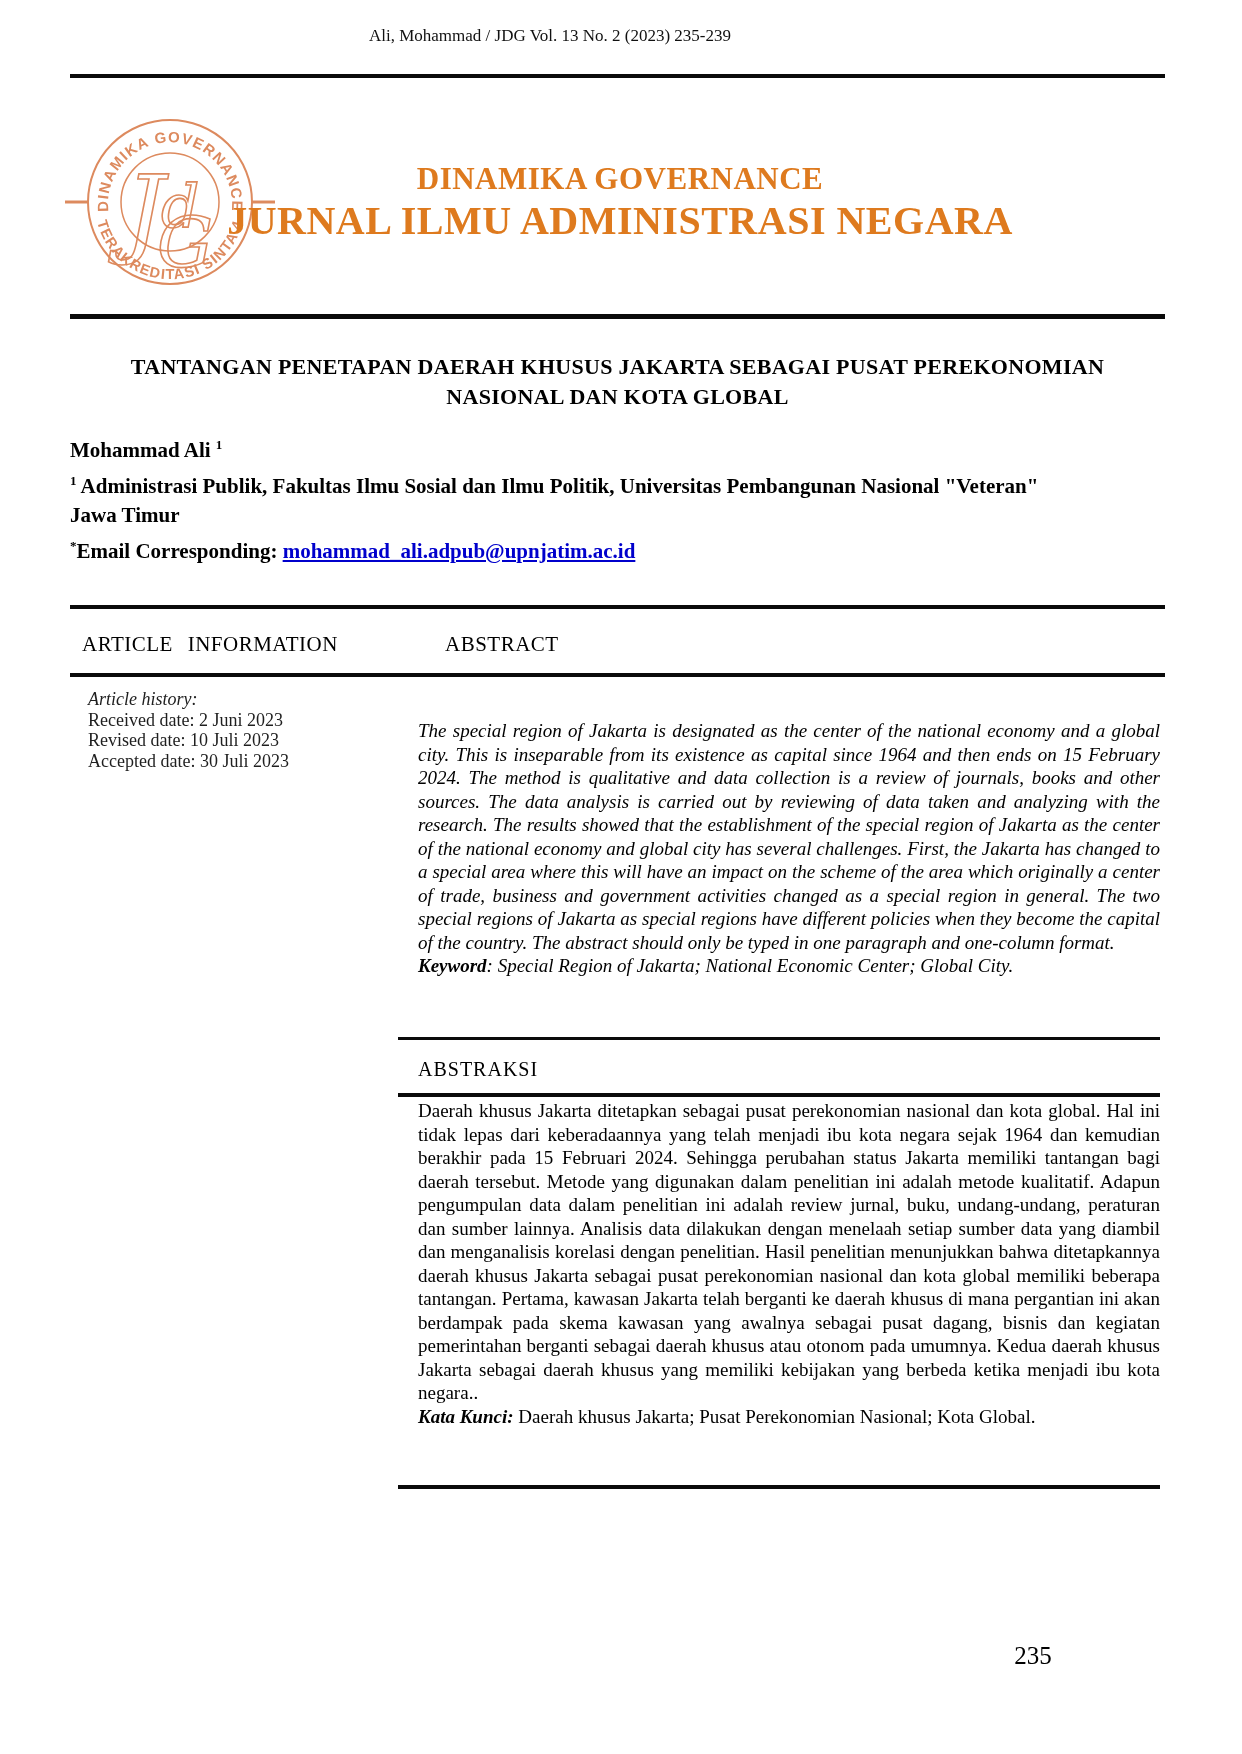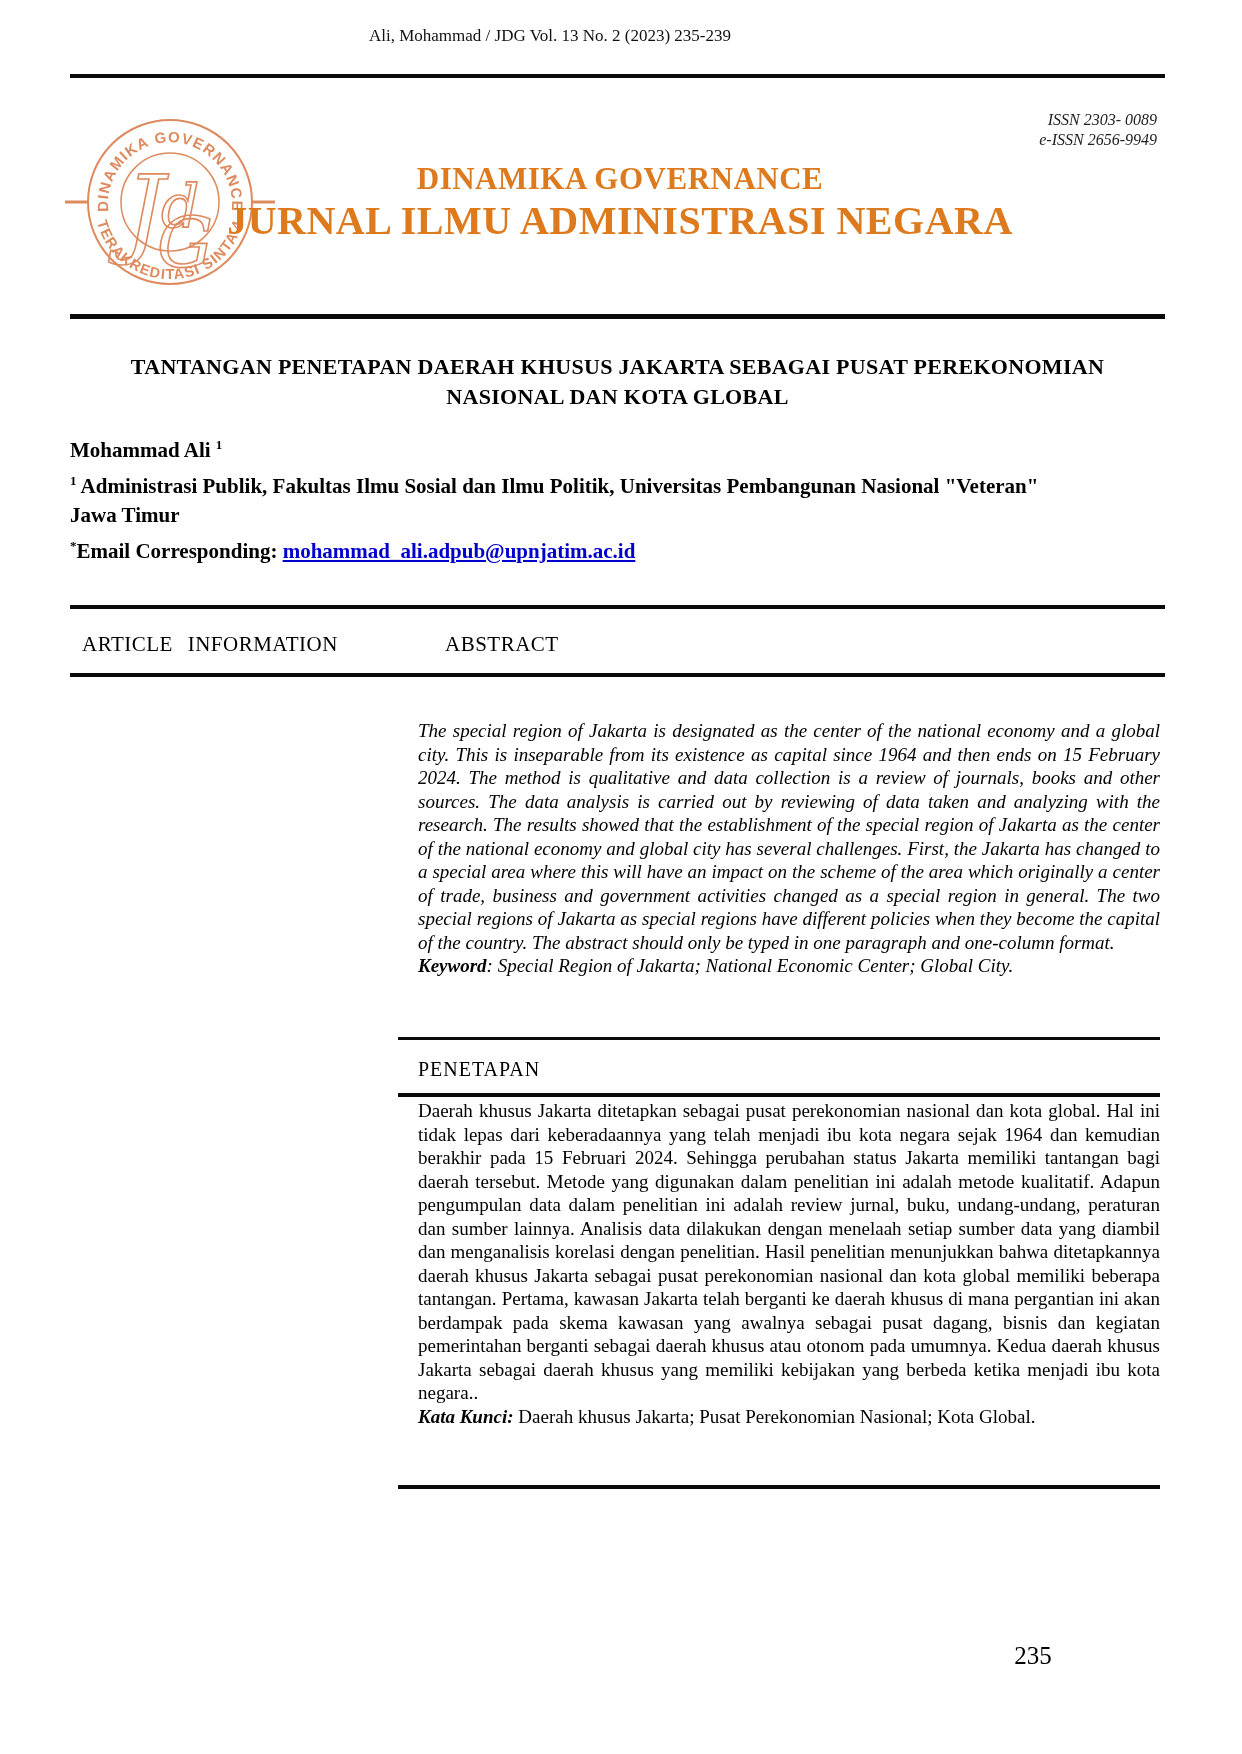--- a/index.html
+++ b/index.html
@@ -44,24 +44,20 @@
 </style>
 </head>
 <body>
 
 <div class="page">
 
   <div class="abs running-head">Ali, Mohammad / JDG Vol. 13 No. 2 (2023) 235-239</div>
 
   <div class="rule rule-top"></div>
 
-  <div class="abs issn-block">
-    <div>ISSN 2303- 0089</div>
-    <div>e-ISSN 2656-9949</div>
-  </div>
 
   <div class="abs logo-wrap">
     <svg width="214" height="174" viewBox="0 0 214 174">
       <defs>
         <path id="arcTop" d="M 52,118 A 62,62 0 1 1 162,118"></path>
         <path id="arcBot" d="M 34,72 A 75,75 0 1 0 180,72"></path>
       </defs>
       <circle cx="107" cy="87" r="82" fill="none" stroke="#DD8A5E" stroke-width="2"></circle>
       <circle cx="107" cy="87" r="49" fill="none" stroke="#DD8A5E" stroke-width="1.5"></circle>
       <line x1="2" y1="87" x2="25" y2="87" stroke="#DD8A5E" stroke-width="3"></line>
@@ -95,29 +91,35 @@
     <div><sup>*</sup><span>Email Corresponding:</span> <a class="email-link">mohammad_ali.adpub@upnjatim.ac.id</a></div>
   </div>
 
   <div class="rule rule-3"></div>
 
   <div class="abs hdr-left">ARTICLE INFORMATION</div>
   <div class="abs hdr-right">ABSTRACT</div>
 
   <div class="rule rule-4"></div>
 
+  <div class="abs history">
+    <div class="hist-label">Article history:</div>
+    <div>Received date: 2 Juni 2023</div>
+    <div>Revised date: 10 Juli 2023</div>
+    <div>Accepted date: 30 Juli 2023</div>
+  </div>
 
   <div class="abs abstract-en">
     <p>The special region of Jakarta is designated as the center of the national economy and a global city. This is inseparable from its existence as capital since 1964 and then ends on 15 February 2024. The method is qualitative and data collection is a review of journals, books and other sources. The data analysis is carried out by reviewing of data taken and analyzing with the research. The results showed that the establishment of the special region of Jakarta as the center of the national economy and global city has several challenges. First, the Jakarta has changed to a special area where this will have an impact on the scheme of the area which originally a center of trade, business and government activities changed as a special region in general. The two special regions of Jakarta as special regions have different policies when they become the capital of the country. The abstract should only be typed in one paragraph and one-column format.</p>
     <p><span class="kw-label">Keyword</span><span>: Special Region of Jakarta; National Economic Center; Global City.</span></p>
   </div>
 
   <div class="rule rule-5"></div>
 
-  <div class="abs abstraksi-title">PENETAPAN</div>
+  <div class="abs abstraksi-title">ABSTRAKSI</div>
 
   <div class="rule rule-6"></div>
 
   <div class="abs abstract-id">
     <p>Daerah khusus Jakarta ditetapkan sebagai pusat perekonomian nasional dan kota global. Hal ini tidak lepas dari keberadaannya yang telah menjadi ibu kota negara sejak 1964 dan kemudian berakhir pada 15 Februari 2024. Sehingga perubahan status Jakarta memiliki tantangan bagi daerah tersebut. Metode yang digunakan dalam penelitian ini adalah metode kualitatif. Adapun pengumpulan data dalam penelitian ini adalah review jurnal, buku, undang-undang, peraturan dan sumber lainnya. Analisis data dilakukan dengan menelaah setiap sumber data yang diambil dan menganalisis korelasi dengan penelitian. Hasil penelitian menunjukkan bahwa ditetapkannya daerah khusus Jakarta sebagai pusat perekonomian nasional dan kota global memiliki beberapa tantangan. Pertama, kawasan Jakarta telah berganti ke daerah khusus di mana pergantian ini akan berdampak pada skema kawasan yang awalnya sebagai pusat dagang, bisnis dan kegiatan pemerintahan berganti sebagai daerah khusus atau otonom pada umumnya. Kedua daerah khusus Jakarta sebagai daerah khusus yang memiliki kebijakan yang berbeda ketika menjadi ibu kota negara..</p>
     <p><span class="kk-label">Kata Kunci:</span><span> Daerah khusus Jakarta; Pusat Perekonomian Nasional; Kota Global.</span></p>
   </div>
 
   <div class="rule rule-7"></div>
 

